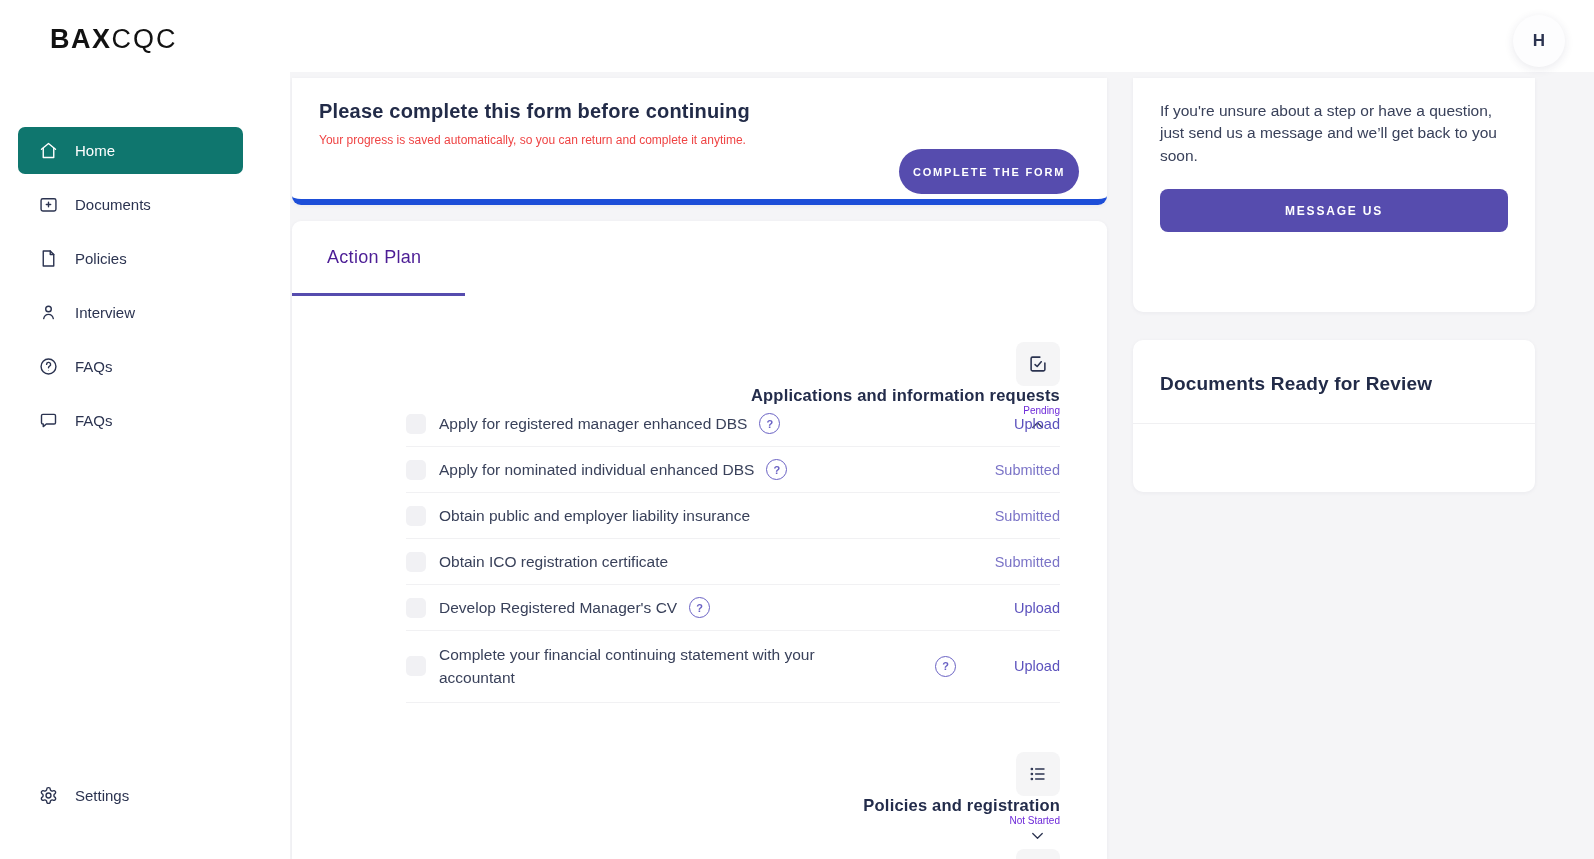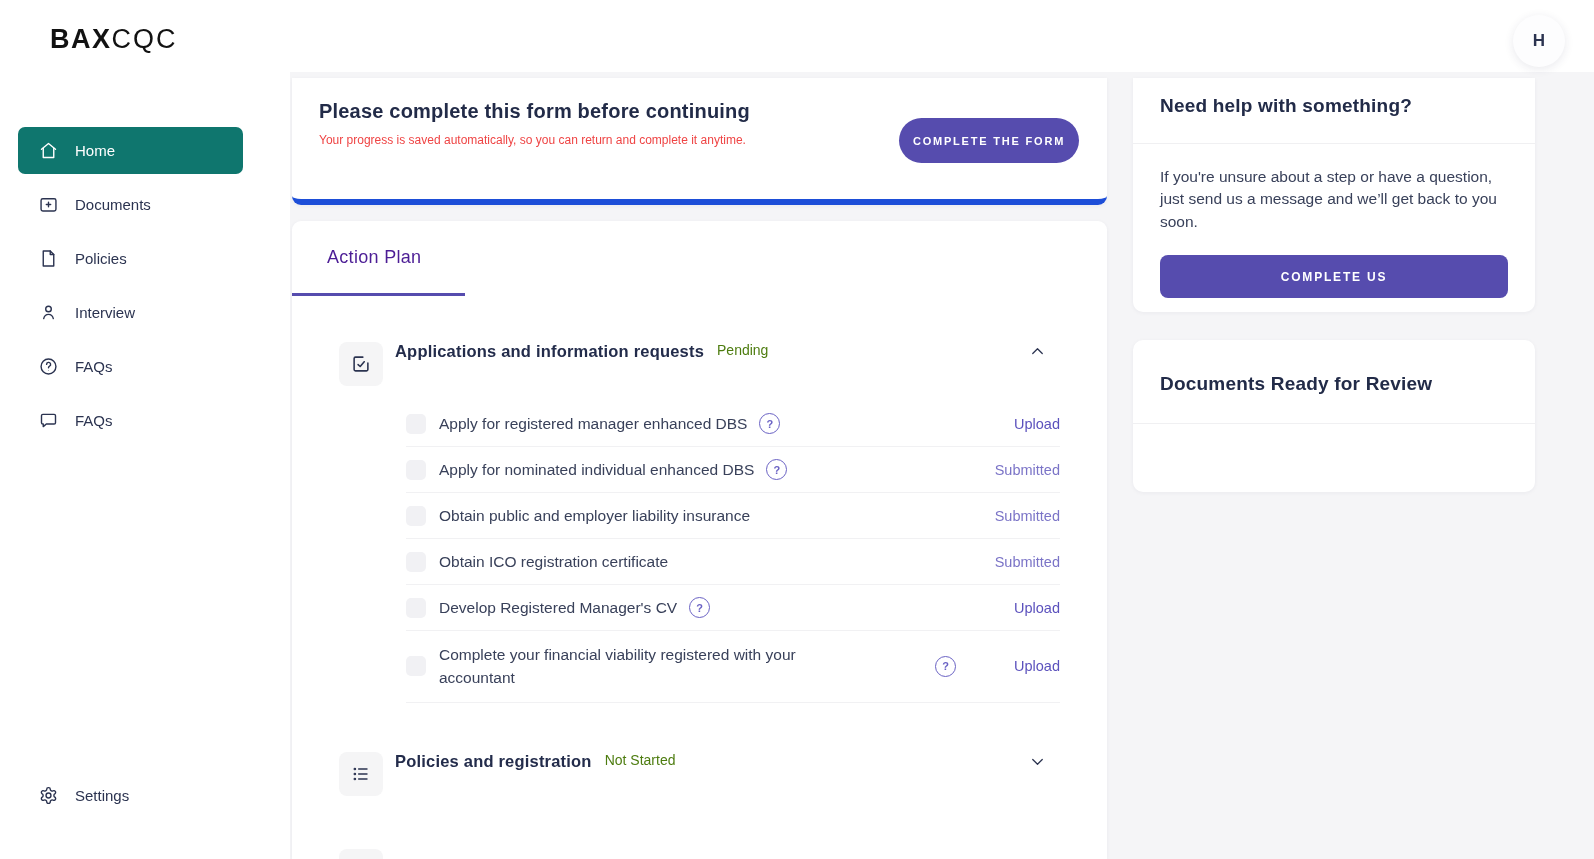--- a/index.html
+++ b/index.html
@@ -52,46 +52,46 @@
   .notice-card {
     left:292px; top:78px; width:815px; height:127px;
     border-bottom:6px solid #1d4ed8; border-radius:0 0 9px 9px;
     padding:22px 28px 0 27px;
   }
   .notice-title { font-size:20px; font-weight:600; color:#222b48; letter-spacing:0.2px; }
   .notice-sub { margin-top:9px; font-size:12px; color:#ef4444; line-height:1.45; width:545px; }
   .btn {
     background:#564cae; color:#ffffff; border:none; cursor:pointer;
     font-family:"Liberation Sans", sans-serif;
-    font-weight:700; letter-spacing:1.8px; text-align:center;
+    font-weight:700; letter-spacing:1.8px; text-align:center;margin-top:31px;
   }
   .btn-complete {
     position:absolute; right:28px; top:40px; width:180px; height:45px;
     border-radius:23px; font-size:11px;
   }
   .plan-card {
     left:292px; top:221px; width:815px; height:638px;
     border-radius:9px 9px 0 0; overflow:hidden;
   }
   .tabbar { height:75px; position:relative; }
   .tab {
     position:absolute; left:0; top:0; height:75px; width:173px;
     padding-left:35px; display:flex; align-items:center;
     font-size:18px; color:#4c1d95; letter-spacing:0.3px;
     border-bottom:3px solid #564cae; cursor:pointer;
   }
   .sections { padding:46px 47px 0 47px; }
-  .section-header { display:flex; align-items:flex-start; height:44px; }
+  .section-header { display:flex; align-items:flex-end; height:44px;flex-direction:column; }
   .section-icon {
     width:44px; height:44px; border-radius:8px; background:#f5f5f6;
     display:flex; align-items:center; justify-content:center; flex:none;
   }
   .section-icon svg { width:22px; height:22px; stroke:#2b3350; fill:none; stroke-width:1.7; stroke-linecap:round; stroke-linejoin:round; }
   .section-title { margin-left:12px; font-size:16.5px; font-weight:700; color:#232c4b; letter-spacing:0.2px; }
-  .section-status { margin-left:13px; font-size:14px; color:#4d7c0f; }
+  .section-status { margin-left:13px; font-size:10px; color:#6d28d9; }
   .chevron { margin-left:auto; margin-right:13px; cursor:pointer; display:flex; }
   .chevron svg { width:19px; height:19px; stroke:#2b3350; fill:none; stroke-width:1.6; stroke-linecap:round; stroke-linejoin:round; }
   .tasks { margin-left:67px; margin-top:15px; }
   .task-row {
     display:flex; align-items:center; min-height:46px;
     border-bottom:1px solid #f1f1f3; font-size:15.5px; color:#39415a;
   }
   .checkbox {
     width:20px; height:20px; border-radius:5px; background:#f1f1f4;
     margin-right:13px; flex:none; cursor:pointer;
@@ -256,21 +256,21 @@
         <span class="status done">Submitted</span>
       </div>
       <div class="task-row">
         <span class="checkbox"></span>
         <span class="task-label">Develop Registered Manager's CV</span>
         <span class="help-icon">?</span>
         <span class="status action">Upload</span>
       </div>
       <div class="task-row two-line">
         <span class="checkbox"></span>
-        <span class="task-label">Complete your financial viability registered with your accountant</span>
+        <span class="task-label">Complete your financial continuing statement with your accountant</span>
         <span class="help-icon">?</span>
         <span class="status action">Upload</span>
       </div>
     </div>
 
     <div class="section-header section2">
       <span class="section-icon">
         <svg viewBox="0 0 24 24">
             <path d="M9.5 6.5h9M9.5 12h9M9.5 17.5h9"></path>
             <circle cx="5.3" cy="6.5" r="0.6" fill="#2b3350"></circle>
@@ -288,20 +288,19 @@
     </div>
 
     <div class="section-header section-partial">
       <span class="section-icon"></span>
     </div>
 
   </div>
 </div>
 
 <div class="card help-card">
-  <div class="side-heading">Need help with something?</div>
   <div class="help-body">If you're unsure about a step or have a question, just send us a message and we’ll get back to you soon.</div>
-  <button class="btn btn-message">COMPLETE US</button>
+  <button class="btn btn-message">MESSAGE US</button>
 </div>
 
 <div class="card docs-card">
   <div class="side-heading docs-heading">Documents Ready for Review</div>
 </div>
 
 </body></html>

